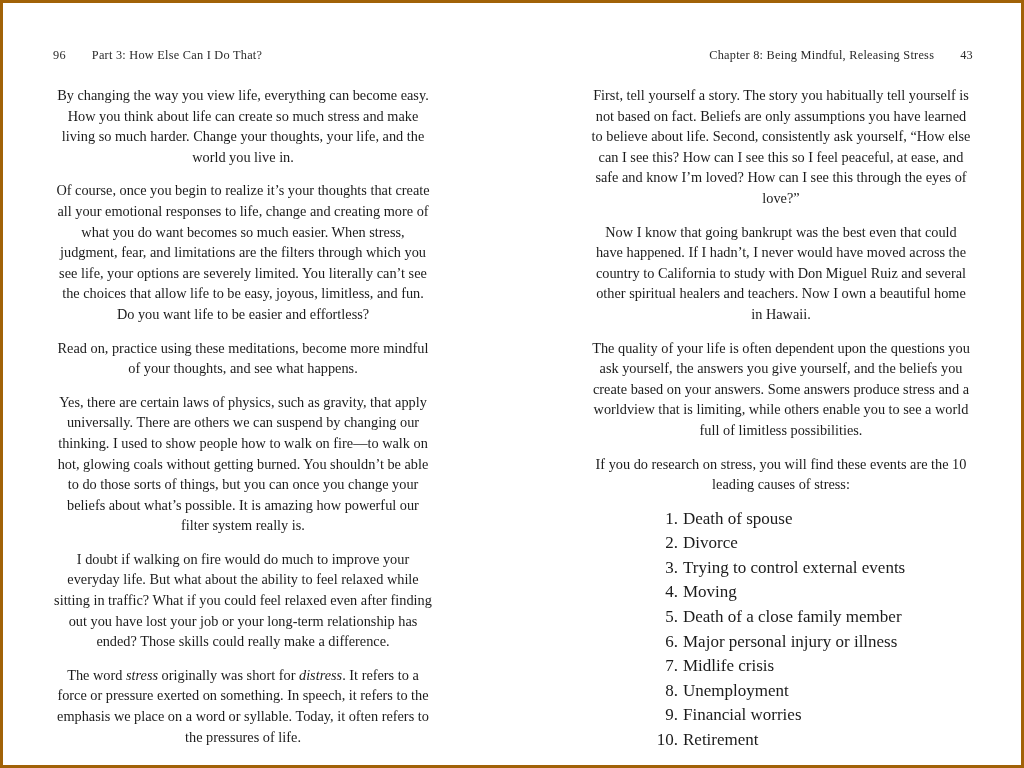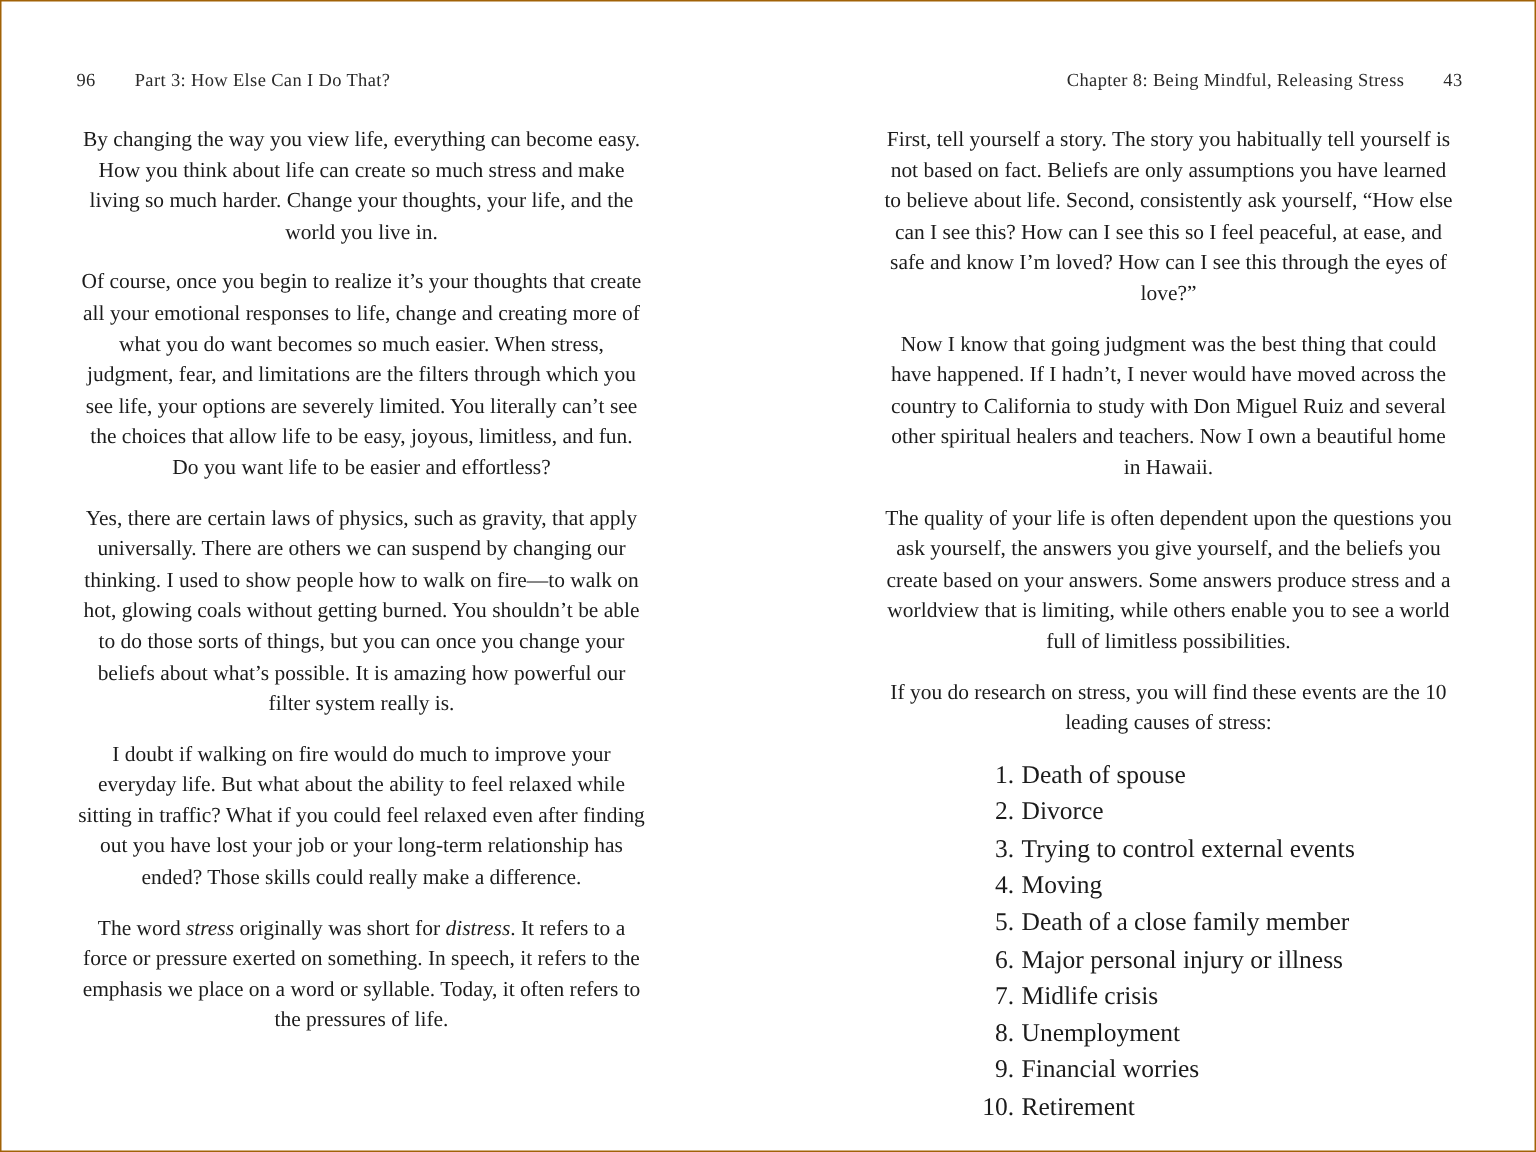--- a/index.html
+++ b/index.html
@@ -15,21 +15,21 @@
     color: #1a1a1a;
     overflow: hidden;
   }
 
   .page-spread {
     position: relative;
     box-sizing: border-box;
     width: 1024px;
     height: 768px;
     background: #ffffff;
-    border: 1px solid #a16207;
+    border: 3px solid #a16207;
   }
 
   
   .running-head {
     position: absolute;
     top: 45px;
     height: 20px;
     font-family: "Liberation Serif", "DejaVu Serif", serif;
     font-size: 12.3px;
     letter-spacing: 0.25px;
@@ -120,33 +120,34 @@
   <div class="running-head recto">
     <span class="head-title">Chapter 8: Being Mindful, Releasing Stress</span><span class="folio">43</span>
   </div>
 
   <div class="columns">
 
     <div class="col verso">
 
       <p class="body-para">By changing the way you view life, everything can become easy. How you think about life can create so much stress and make living so much harder. Change your thoughts, your life, and the world you live in.</p>
       <p class="body-para">Of course, once you begin to realize it’s your thoughts that create all your emotional responses to life, change and creating more of what you do want becomes so much easier. When stress, judgment, fear, and limitations are the filters through which you see life, your options are severely limited. You literally can’t see the choices that allow life to be easy, joyous, limitless, and fun. Do you want life to be easier and effortless?</p>
+      <p class="body-para">Read on, practice using these meditations, become more mindful of your thoughts, and see what happens.</p>
 
 
       <p class="body-para">Yes, there are certain laws of physics, such as gravity, that apply universally. There are others we can suspend by changing our thinking. I used to show people how to walk on fire—to walk on hot, glowing coals without getting burned. You shouldn’t be able to do those sorts of things, but you can once you change your beliefs about what’s possible. It is amazing how powerful our filter system really is.</p>
       <p class="body-para">I doubt if walking on fire would do much to improve your everyday life. But what about the ability to feel relaxed while sitting in traffic? What if you could feel relaxed even after finding out you have lost your job or your long-term relationship has ended? Those skills could really make a difference.</p>
 
       <p class="body-para"><span>The word </span><em>stress</em><span> originally was short for </span><em>distress</em><span>. It refers to a force or pressure exerted on something. In speech, it refers to the emphasis  we place on a word or syllable. Today, it often refers to the pressures of life. </span></p>
 
     </div>
 
     <div class="col recto">
 
       <p class="body-para">First, tell yourself a story. The story you habitually tell yourself is not based on fact. Beliefs are only assumptions you have learned to believe about life. Second, consistently ask yourself, “How else can I see this? How can I see this so I feel peaceful, at ease, and safe and know I’m loved? How can I see this through the eyes of love?”</p>
-      <p class="body-para">Now I know that going judgment was the best thing that could have happened. If I hadn’t, I never would have moved across the country to California to study with Don Miguel Ruiz and several other spiritual healers and teachers. Now I own a beautiful home in Hawaii.</p>
+      <p class="body-para">Now I know that going bankrupt was the best even that could have happened. If I hadn’t, I never would have moved across the country to California to study with Don Miguel Ruiz and several other spiritual healers and teachers. Now I own a beautiful home in Hawaii.</p>
       <p class="body-para">The quality of your life is often dependent upon the questions  you ask yourself, the answers you give yourself, and the beliefs you create based on your answers. Some answers produce stress and a worldview that is limiting, while others enable you to see a world full of limitless possibilities.</p>
       <p class="body-para">If you do research on stress, you will find these events are the 10 leading causes of stress:</p>
 
       <ol class="stress-list">
         <li>Death of spouse</li>
         <li>Divorce</li>
         <li>Trying to control external events</li>
         <li>Moving</li>
         <li>Death of a close family member</li>
         <li>Major personal injury or illness</li>

